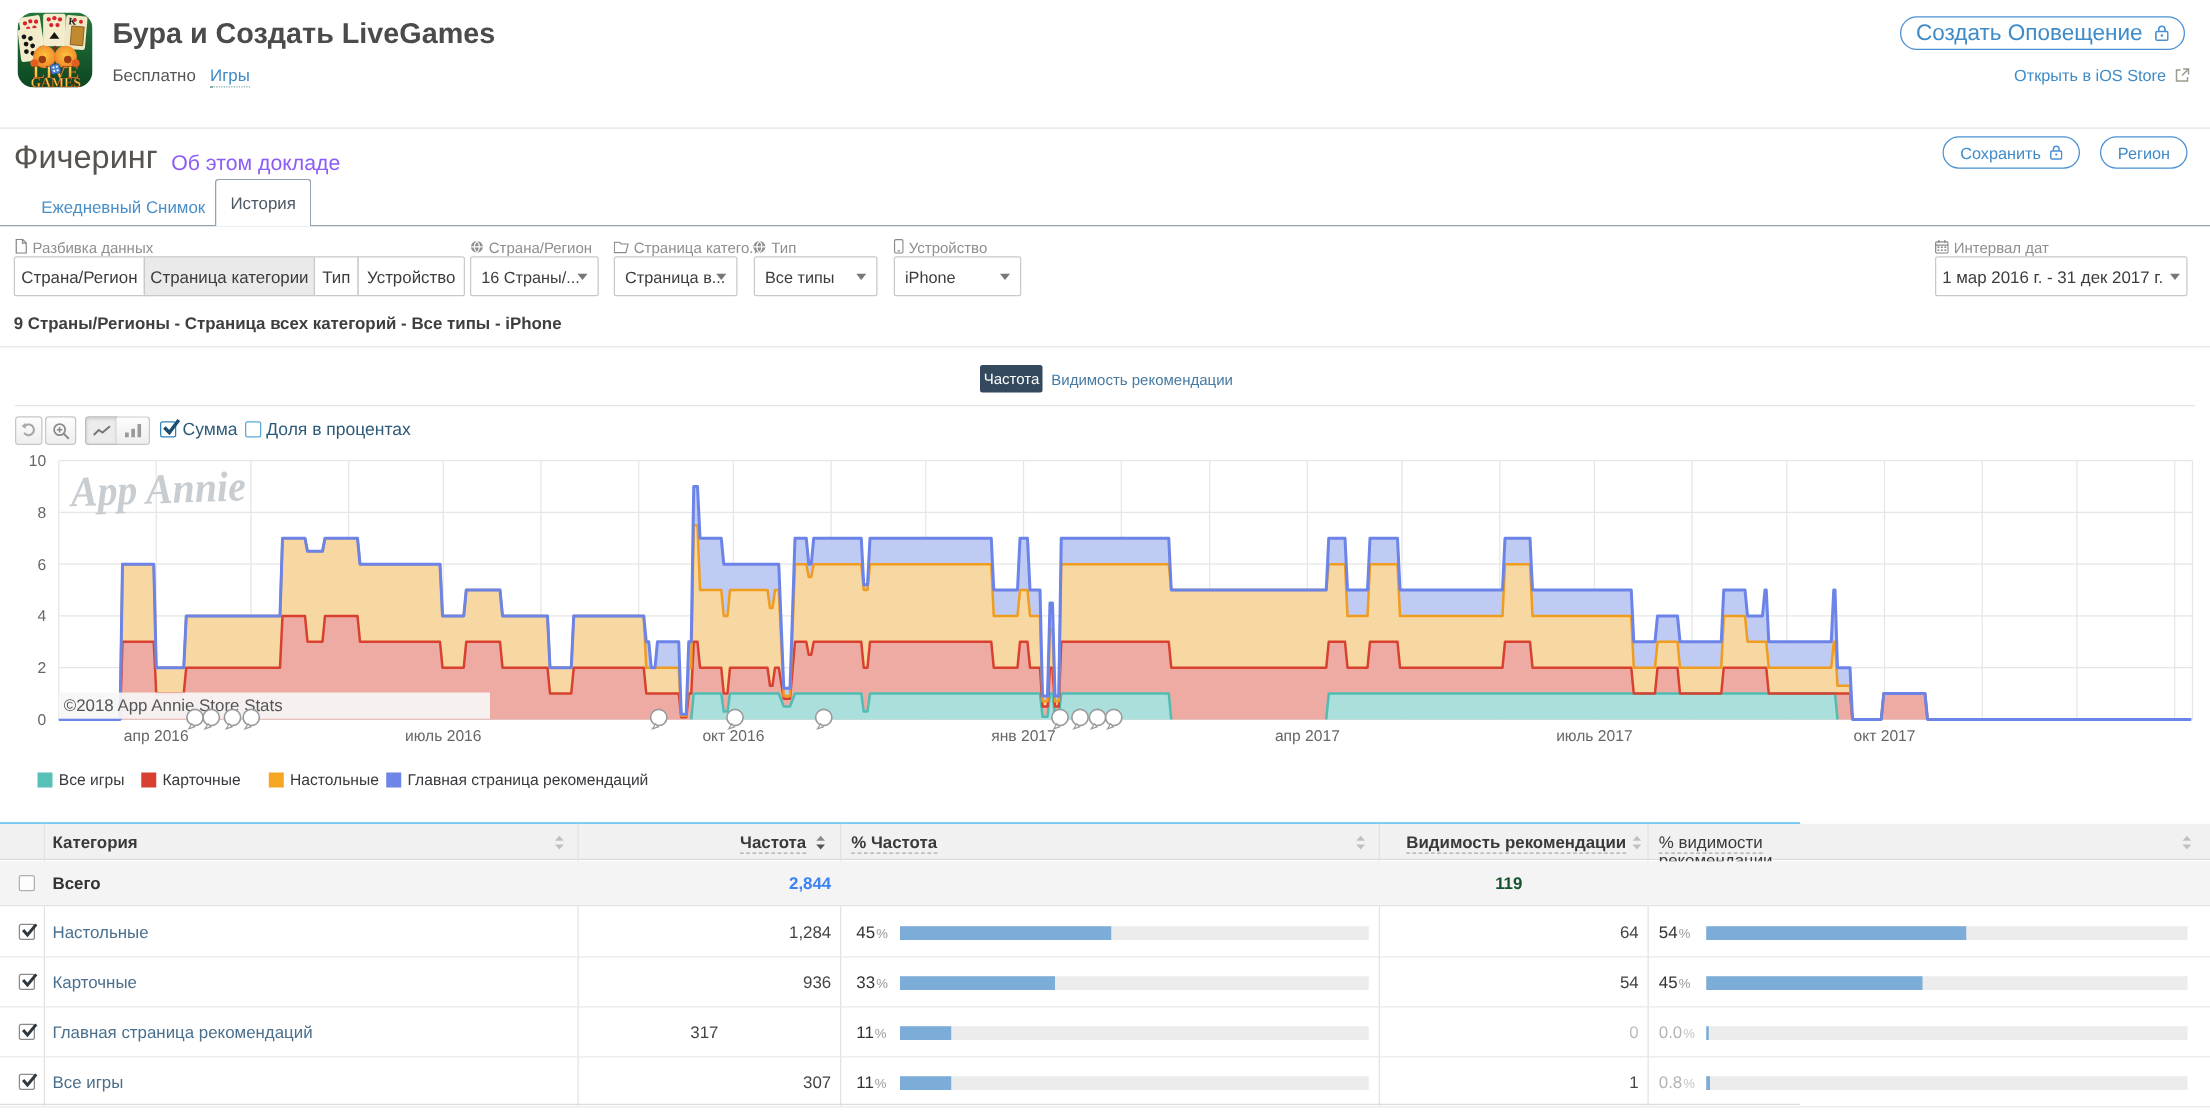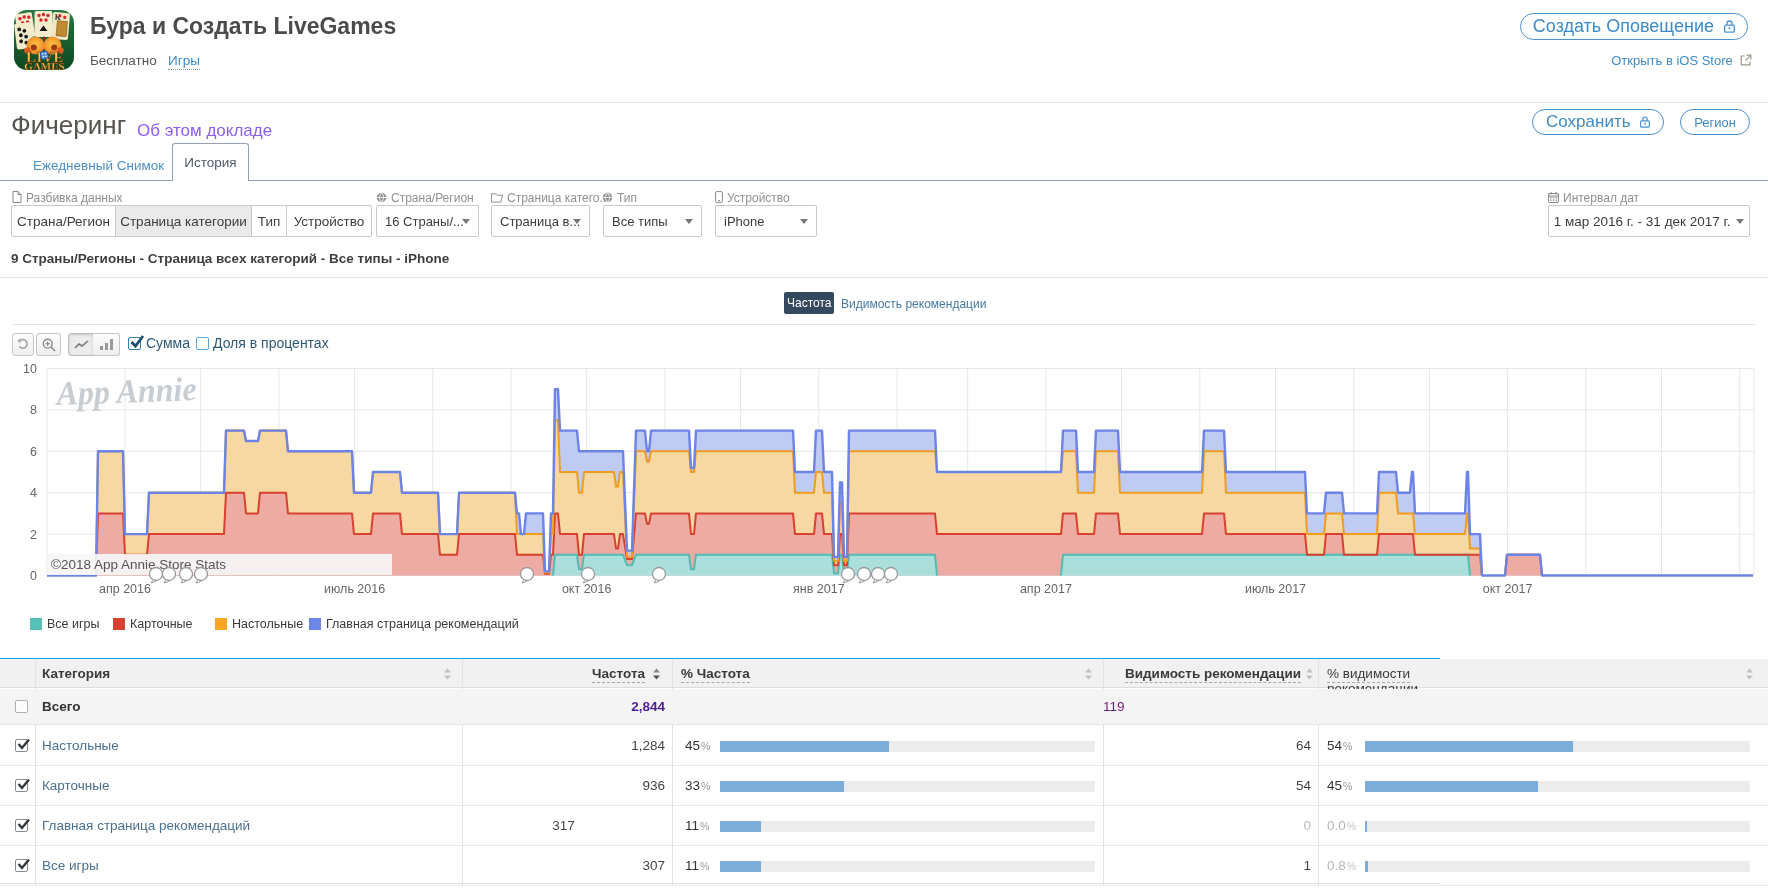--- a/index.html
+++ b/index.html
@@ -101,21 +101,21 @@
 <div class="abs" style="right:16px;top:53px;font-size:13px;color:#3e8bc8">Открыть в iOS Store&nbsp;
   <svg width="12" height="12" viewBox="0 0 12 12" style="vertical-align:-1px">
       <path d="M4.5,2 H1.2 V10.8 H10 V7.5" fill="none" stroke="#9a9a8a" stroke-width="1.2"></path>
       <path d="M6.5,1.2 H10.8 V5.5 M10.6,1.4 L5.6,6.4" fill="none" stroke="#9a9a8a" stroke-width="1.2"></path>
     </svg>
 </div>
 <div class="divider" style="top:102px"></div>
 
 <div class="abs" style="left:11px;top:110px;font-size:26px;color:#57534e">Фичеринг</div>
 <div class="abs" style="left:137px;top:121px;font-size:17px;color:#8b5cf6">Об этом докладе</div>
-<div class="pill" style="right:104px;top:109px;height:26px;padding:0 13px;font-size:17px">Сохранить&nbsp;&nbsp;
+<div class="pill" style="right:104px;top:109px;height:26px;padding:0 13px;font-size:13px">Сохранить&nbsp;&nbsp;
   <svg width="10" height="12" viewBox="0 0 11 13">
       <rect x="0.7" y="5.2" width="9.6" height="7" rx="1" fill="none" stroke="#4a90d2" stroke-width="1.3"></rect>
       <path d="M3,5 V3.5 a2.5,2.5 0 0 1 5,0 V5" fill="none" stroke="#4a90d2" stroke-width="1.3"></path>
       <circle cx="5.5" cy="8.3" r="1" fill="#4a90d2"></circle>
     </svg>
 </div>
 <div class="pill" style="right:18px;top:109px;height:26px;padding:0 13px;font-size:13px">Регион</div>
 
 <div class="abs" style="left:0;top:180px;width:1768px;height:1px;background:#93a1b0"></div>
 <div class="abs" style="left:33px;top:158px;font-size:13.5px;color:#4a8fc8">Ежедневный Снимок</div>
@@ -354,22 +354,22 @@
     </svg>
   <div class="abs" style="left:1327px;top:7px;font-weight:normal;color:#3a3a3a"><span style="border-bottom:1px dashed #aaa;padding-bottom:1px">% видимости рекомендации</span></div>
   <svg class="abs" style="left:1745px;top:9px" width="9" height="12" viewBox="0 0 9 12">
       <path d="M4.5,0.5 L8,4.5 H1 Z" fill="#c0c0c0"></path>
       <path d="M4.5,11.5 L8,7.5 H1 Z" fill="#c0c0c0"></path>
     </svg>
 
   <div class="abs" style="left:0;top:30px;width:1768px;height:36px;background:#f4f4f4;border-bottom:1px solid #e5e5e5"></div>
   <div class="abs" style="left:15px;top:41px;width:13px;height:13px;border:1px solid #b0b0b0;border-radius:2px;background:#fdfdfd"></div>
   <div class="abs" style="left:42px;top:40px;font-weight:bold;color:#333">Всего</div>
-  <div class="abs" style="left:462px;top:40px;width:203px;text-align:right;font-weight:bold;color:#4c1d95">2,844</div>
-  <div class="abs" style="left:1103px;top:40px;width:208px;text-align:left;font-weight:normal;color:#701a75">119</div>
+  <div class="abs" style="left:462px;top:40px;width:203px;text-align:right;font-weight:bold;color:#3b82f6">2,844</div>
+  <div class="abs" style="left:1103px;top:40px;width:208px;text-align:center;font-weight:bold;color:#14532d">119</div>
 
   <div class="abs" style="left:0;top:67px;width:1768px;height:40px;border-bottom:1px solid #e9e9e9"></div>
 <div class="abs" style="left:15px;top:80px;width:13px;height:13px;border:1px solid #8a8a8a;border-radius:2px;background:#fff">
       <svg width="14" height="13" viewBox="0 0 14 13" style="position:absolute;left:1px;top:-2px">
         <path d="M1.5,6 L5,10 L12,1.5" fill="none" stroke="#30373d" stroke-width="2.4"></path>
       </svg>
     </div>
 <div class="abs" style="left:42px;top:79px;color:#4a708e">Настольные</div>
 <div class="abs" style="left:462px;top:79px;width:203px;text-align:right;color:#444">1,284</div>
 <div class="abs" style="left:685px;top:79px;color:#333">45<span style="font-size:10.5px;color:#999"> %</span></div>

